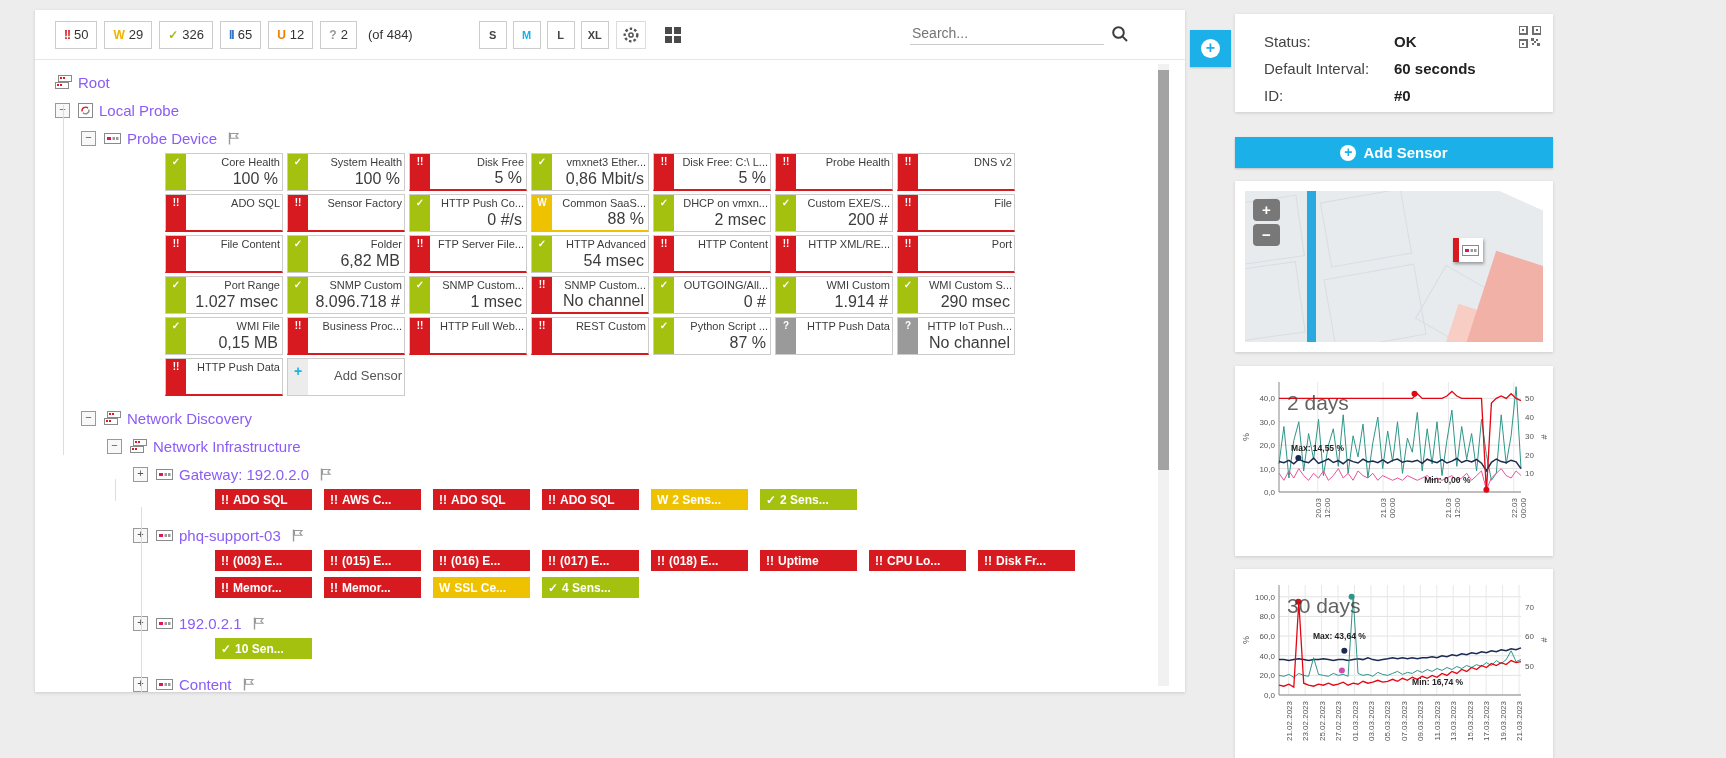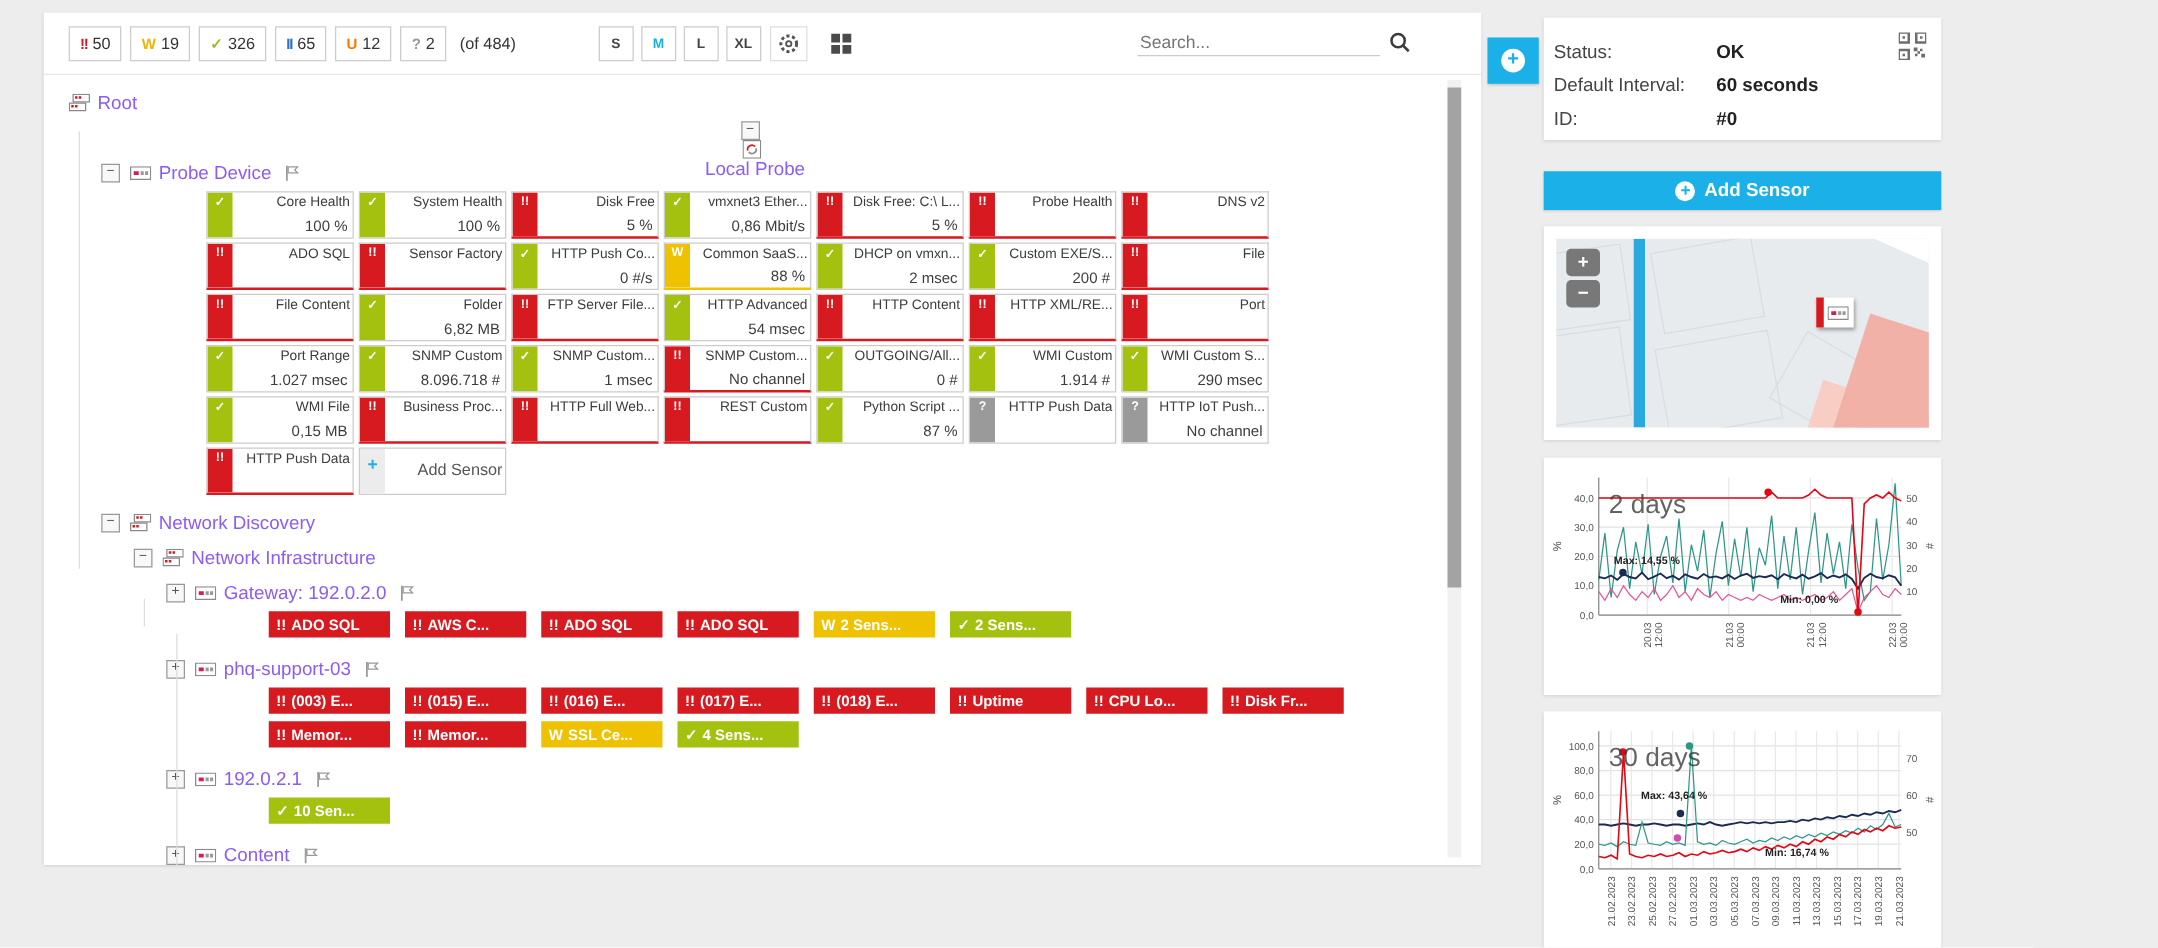--- a/index.html
+++ b/index.html
@@ -38,21 +38,21 @@
   .node-icon{margin-right:6px;display:flex;align-items:center;}
   .node-label{font-size:15px;color:#8b5cf6;cursor:pointer;white-space:nowrap;}
   .flag{margin-left:10px;cursor:pointer;display:flex;align-items:center;}
   .tiles{margin-left:130px;width:860px;display:flex;flex-wrap:wrap;}
   .tile{width:116px;height:36px;border:1px solid #ccc;background:#fff;position:relative;
         margin:0 4px 3px 0;cursor:pointer;overflow:hidden;}
   .tile .stripe{position:absolute;left:0;top:0;bottom:0;width:20px;text-align:center;
                 color:#fff;font-size:10px;font-weight:bold;padding-top:2px;box-sizing:border-box;}
   .tile .tname{position:absolute;left:24px;top:2px;right:2px;font-size:11px;color:#3c3c3c;
                white-space:nowrap;overflow:hidden;text-overflow:ellipsis;text-align:right;}
-  .tile .tval{position:absolute;right:4px;bottom:2px;font-size:12px;color:#3c3c3c;margin-top:12px;}
+  .tile .tval{position:absolute;right:4px;bottom:2px;font-size:16px;color:#3c3c3c;margin-top:12px;}
   .tile.s-up .stripe{background:#a3c10e;}
   .tile.s-down .stripe{background:#d71920;}
   .tile.s-down{border-bottom:2px solid #d71920;height:35px;}
   .tile.s-warn .stripe{background:#eec200;}
   .tile.s-warn{border-bottom:2px solid #eec200;height:35px;}
   .tile.s-unk .stripe{background:#9a9a9a;}
   .tile.add .stripe{background:#ececec;color:#1cb0e8;font-size:14px;padding-top:4px;}
   .tile.add .tname{top:9px;font-size:13px;color:#555;left:34px;}
   .chips{margin-left:180px;display:flex;flex-wrap:wrap;}
   .chip{width:97px;height:21px;margin:0 12px 6px 0;color:#fff;font-size:12px;font-weight:bold;
@@ -65,21 +65,21 @@
   .vline{position:absolute;width:1px;background:#ddd;}
   
   #scrollbar{position:absolute;top:54px;bottom:6px;right:16px;width:11px;background:#f1f1f1;}
   #scroll-thumb{position:absolute;top:6px;left:0;width:11px;height:400px;background:#a3a3a3;cursor:pointer;}
   
   #float-add{position:absolute;left:1190px;top:30px;width:41px;height:37px;background:#1cb0e8;
              display:flex;align-items:center;justify-content:center;cursor:pointer;box-shadow:0 1px 2px rgba(0,0,0,.2);}
   .plus-circle{width:19px;height:19px;border-radius:50%;background:#fff;color:#1cb0e8;font-weight:bold;
                font-size:16px;line-height:18px;text-align:center;display:inline-block;}
   
-  #info-card{left:1235px;top:14px;width:318px;height:98px;padding:14px 8px;box-sizing:border-box;}
+  #info-card{left:1235px;top:14px;width:318px;height:98px;padding:14px 29px;box-sizing:border-box;}
   .info-row{display:flex;font-size:15px;line-height:27px;}
   .info-label{width:130px;color:#444;}
   .info-value{font-weight:bold;color:#222;}
   #qr-icon{position:absolute;top:12px;right:12px;cursor:pointer;}
   #add-sensor-btn{position:absolute;left:1235px;top:137px;width:318px;height:31px;background:#1cb0e8;
                   color:#fff;display:flex;align-items:center;justify-content:center;gap:7px;
                   font-size:15px;font-weight:bold;cursor:pointer;box-shadow:0 1px 2px rgba(0,0,0,.2);}
   #add-sensor-btn .plus-circle{width:16px;height:16px;font-size:14px;line-height:15px;}
   #map-card{left:1235px;top:181px;width:318px;height:171px;padding:10px;box-sizing:border-box;}
   #map{position:relative;width:100%;height:100%;background:#e7ebee;overflow:hidden;cursor:grab;}
@@ -102,21 +102,21 @@
 
 <div id="main" class="panel">
   <div id="toolbar">
     <span id="status-counts" style="display:flex;gap:7px;">
         <span class="count-box">
           <span class="glyph g-down">!!</span>
           <span>50</span>
         </span>
         <span class="count-box">
           <span class="glyph g-warn">W</span>
-          <span>19</span>
+          <span>29</span>
         </span>
         <span class="count-box">
           <span class="glyph g-up">✓</span>
           <span>326</span>
         </span>
         <span class="count-box">
           <span class="glyph g-paused">II</span>
           <span>65</span>
         </span>
         <span class="count-box">
@@ -165,21 +165,21 @@
             <rect x="3.5" y="0.5" width="13" height="6" fill="#fff" stroke="#8a8a8a"></rect>
             <rect x="5" y="2" width="2" height="2" fill="#d71920"></rect>
             <rect x="8" y="2" width="2" height="2" fill="#d71920"></rect>
             <rect x="0.5" y="7.5" width="13" height="6" fill="#fff" stroke="#8a8a8a"></rect>
             <rect x="2" y="9" width="2" height="2" fill="#d71920"></rect>
             <rect x="5" y="9" width="2" height="2" fill="#d71920"></rect>
           </svg>
         </span>
         <span class="node-label">Root</span>
       </div>
-      <div class="tree-row" style="padding-left: 20px; flex-direction: column;">
+      <div class="tree-row" style="padding-left: 20px;">
         <span class="expander">−</span>
         <span class="node-icon">
           <svg width="15" height="15" viewBox="0 0 15 15">
             <rect x="0.5" y="0.5" width="14" height="14" fill="#fff" stroke="#8a8a8a"></rect>
             <path d="M4.2 8.5a3.4 3.4 0 0 1 5.8-3.2" stroke="#d71920" stroke-width="1.3" fill="none"></path>
             <path d="M10.8 6.5a3.4 3.4 0 0 1-5.8 3.2" stroke="#8a8a8a" stroke-width="1.3" fill="none"></path>
           </svg>
         </span>
         <span class="node-label">Local Probe</span>
       </div>

